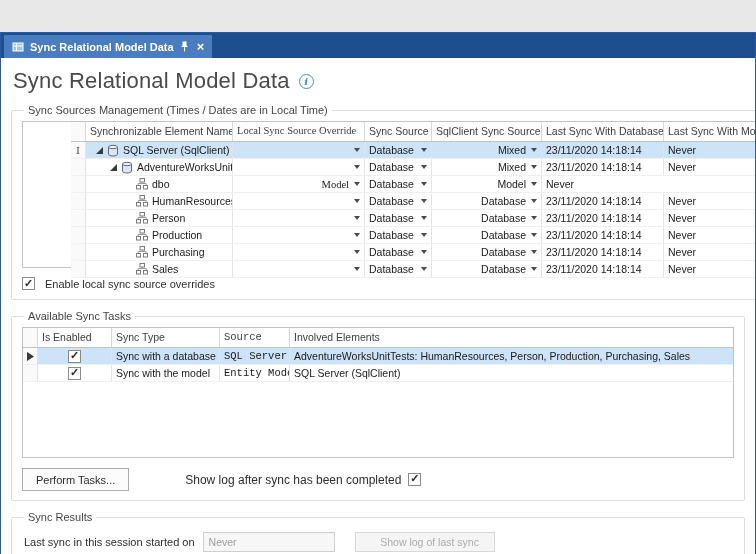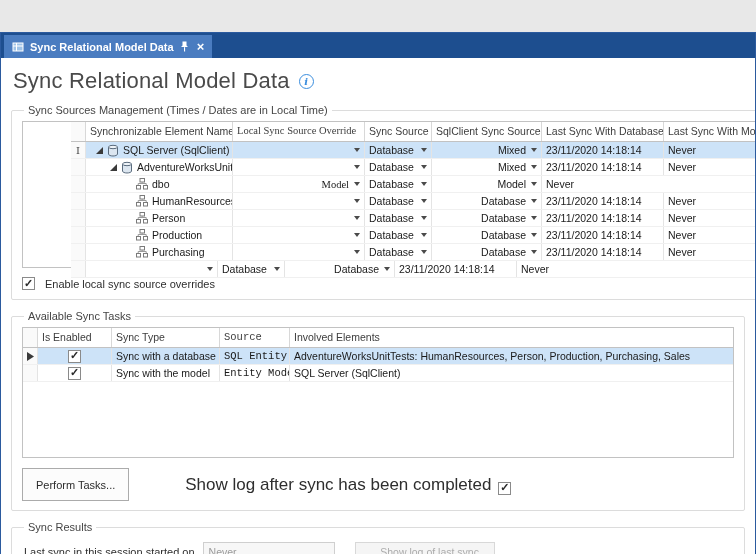--- a/index.html
+++ b/index.html
@@ -68,23 +68,23 @@
 
   
   .checkbox { width:13px; height:13px; border:1px solid #8a8a8a; background:#fff; display:inline-flex;
               align-items:center; justify-content:center; flex-shrink:0; }
   .checkbox.checked::after { content:"\2713"; font-size:11px; font-weight:bold; color:#2b2b2b; line-height:1; margin-top:-1px; }
 
   .chk-row { display:flex; align-items:center; gap:10px; margin-top:9px; font-size:11px; color:#2e2e2e; }
 
   
   .task-actions { display:flex; align-items:center; margin-top:10px; gap:0; }
-  .btn { height:33px; padding:0 13px; background:#fcfcfc; border:1px solid #ababab; font-size:11px;
+  .btn { height:23px; padding:0 13px; background:#fcfcfc; border:1px solid #ababab; font-size:11px;
          color:#2b2b2b; display:inline-flex; align-items:center; justify-content:center; font-family:inherit; }
-  .showlog-label { margin-left:56px; font-size:17px; color:#2e2e2e; display:flex; align-items:flex-end; gap:7px; }
+  .showlog-label { margin-left:56px; font-size:12px; color:#2e2e2e; display:flex; align-items:flex-start; gap:7px; }
 
   
   .results-row { display:flex; align-items:center; gap:8px; font-size:11px; color:#2e2e2e; padding:4px 0 2px 2px; }
   .txt-input { width:132px; height:20px; border:1px solid #cfcfcf; background:#f7f7f7; color:#9a9a9a;
                font-size:10.5px; font-family:inherit; padding:0 5px; }
   .btn-disabled { height:20px; width:140px; margin-left:12px; background:#f5f5f5; border:1px solid #d8d8d8;
                   color:#ababab; font-size:10.5px; display:inline-flex; align-items:center; justify-content:center;padding-left:10px; }
 </style>
 </head>
 <body>
@@ -336,20 +336,31 @@
           <div class="cell c-eff">
               <span>Database</span>
               <span class="arr"></span>
             </div>
           <div class="cell c-ldb">23/11/2020 14:18:14</div>
           <div class="cell c-lmd">Never</div>
         </div>
 
         <div class="grow">
           <div class="cell c-ind"></div>
+          <div class="cell c-name lvl2">
+            <span class="ic">
+                <svg width="12" height="12" viewBox="0 0 12 12">
+                  <rect x="4" y="0.5" width="4.5" height="3.5" fill="#fff" stroke="#7a7a7a"></rect>
+                  <path d="M6.2 4 v1.5 M2.2 5.5 h8 M2.2 5.5 v2 M10.2 5.5 v2" stroke="#9a9a9a" fill="none"></path>
+                  <rect x="0.5" y="7.5" width="4" height="3.5" fill="#fff" stroke="#7a7a7a"></rect>
+                  <rect x="7.5" y="7.5" width="4" height="3.5" fill="#fff" stroke="#7a7a7a"></rect>
+                </svg>
+              </span>
+            <span>Sales</span>
+          </div>
           <div class="cell c-ovr">
               <span></span>
               <span class="arr"></span>
             </div>
           <div class="cell c-src">
               <span>Database</span>
               <span class="arr"></span>
             </div>
           <div class="cell c-eff">
               <span>Database</span>
@@ -383,21 +394,21 @@
         <div class="grow sel">
           <div class="cell c2-ind">
               <svg width="7" height="9">
                 <polygon points="0,0 7,4.5 0,9" fill="#3a3a3a"></polygon>
               </svg>
             </div>
           <div class="cell c2-en">
               <span class="checkbox checked"></span>
             </div>
           <div class="cell c2-st">Sync with a database</div>
-          <div class="cell c2-so">SQL Entity</div>
+          <div class="cell c2-so">SQL Server</div>
           <div class="cell c2-inv">AdventureWorksUnitTests: HumanResources, Person, Production, Purchasing, Sales</div>
         </div>
 
         <div class="grow">
           <div class="cell c2-ind"></div>
           <div class="cell c2-en">
               <span class="checkbox checked"></span>
             </div>
           <div class="cell c2-st">Sync with the model</div>
           <div class="cell c2-so">Entity Model</div>

